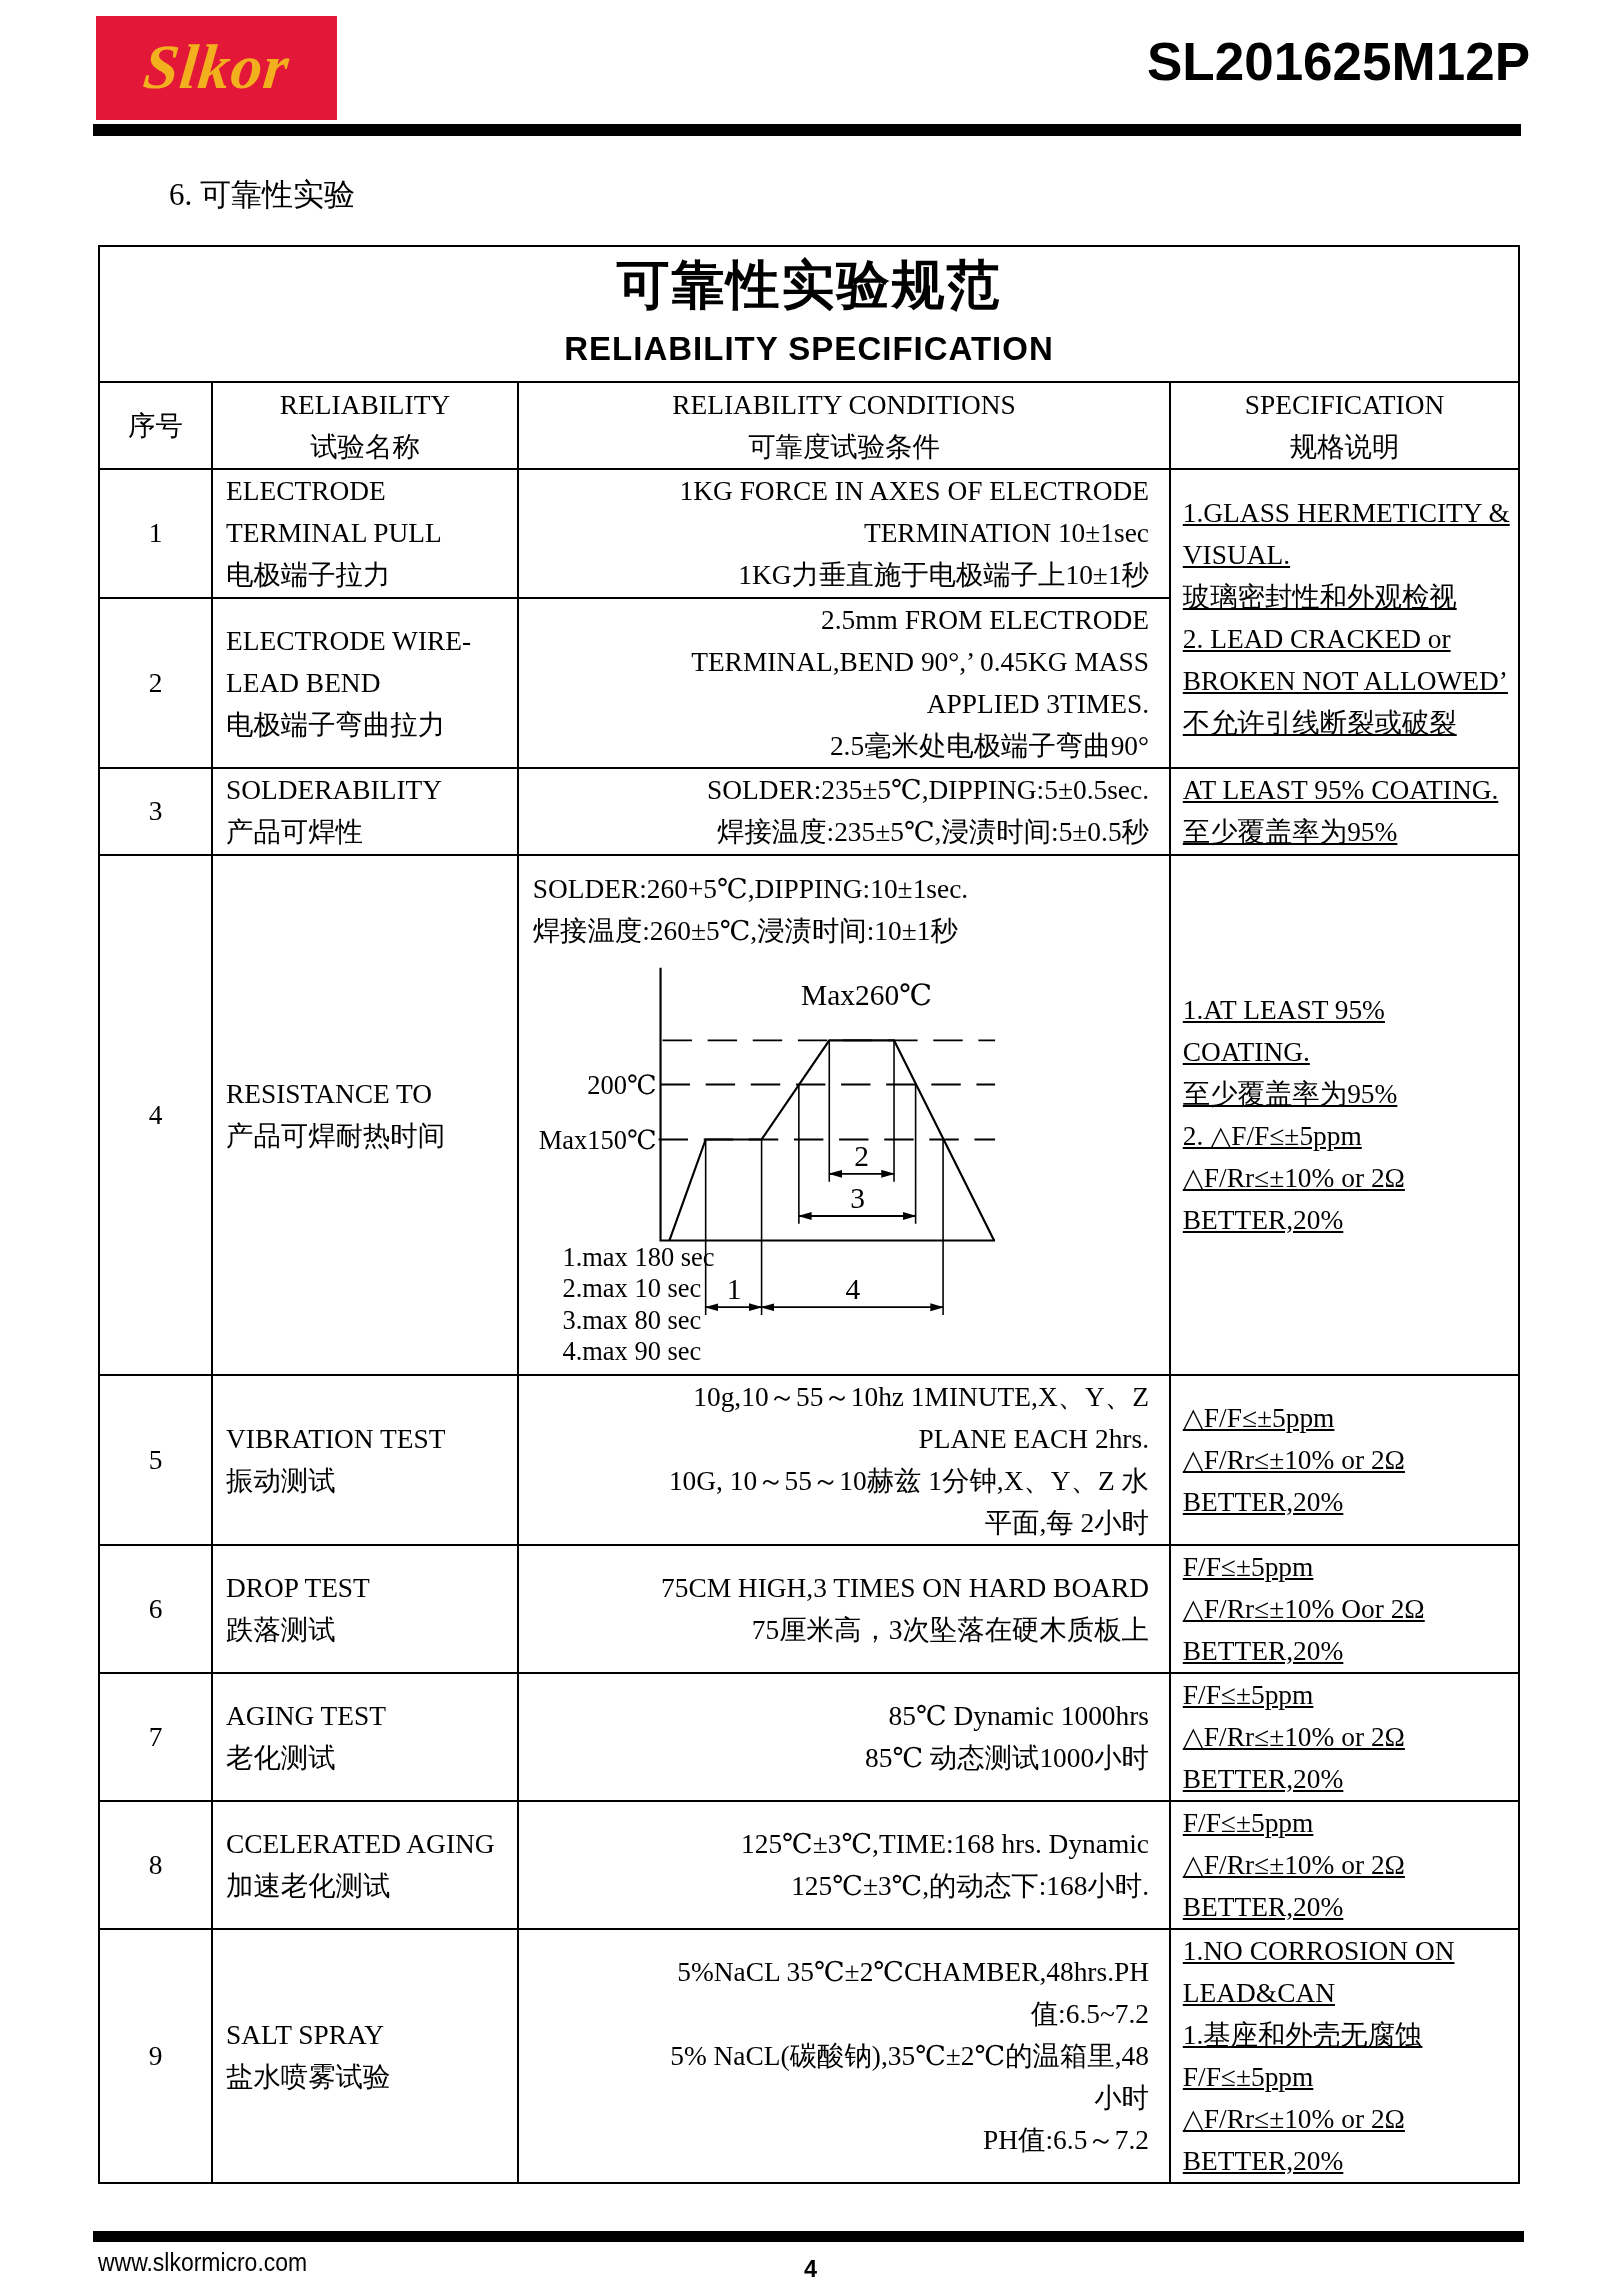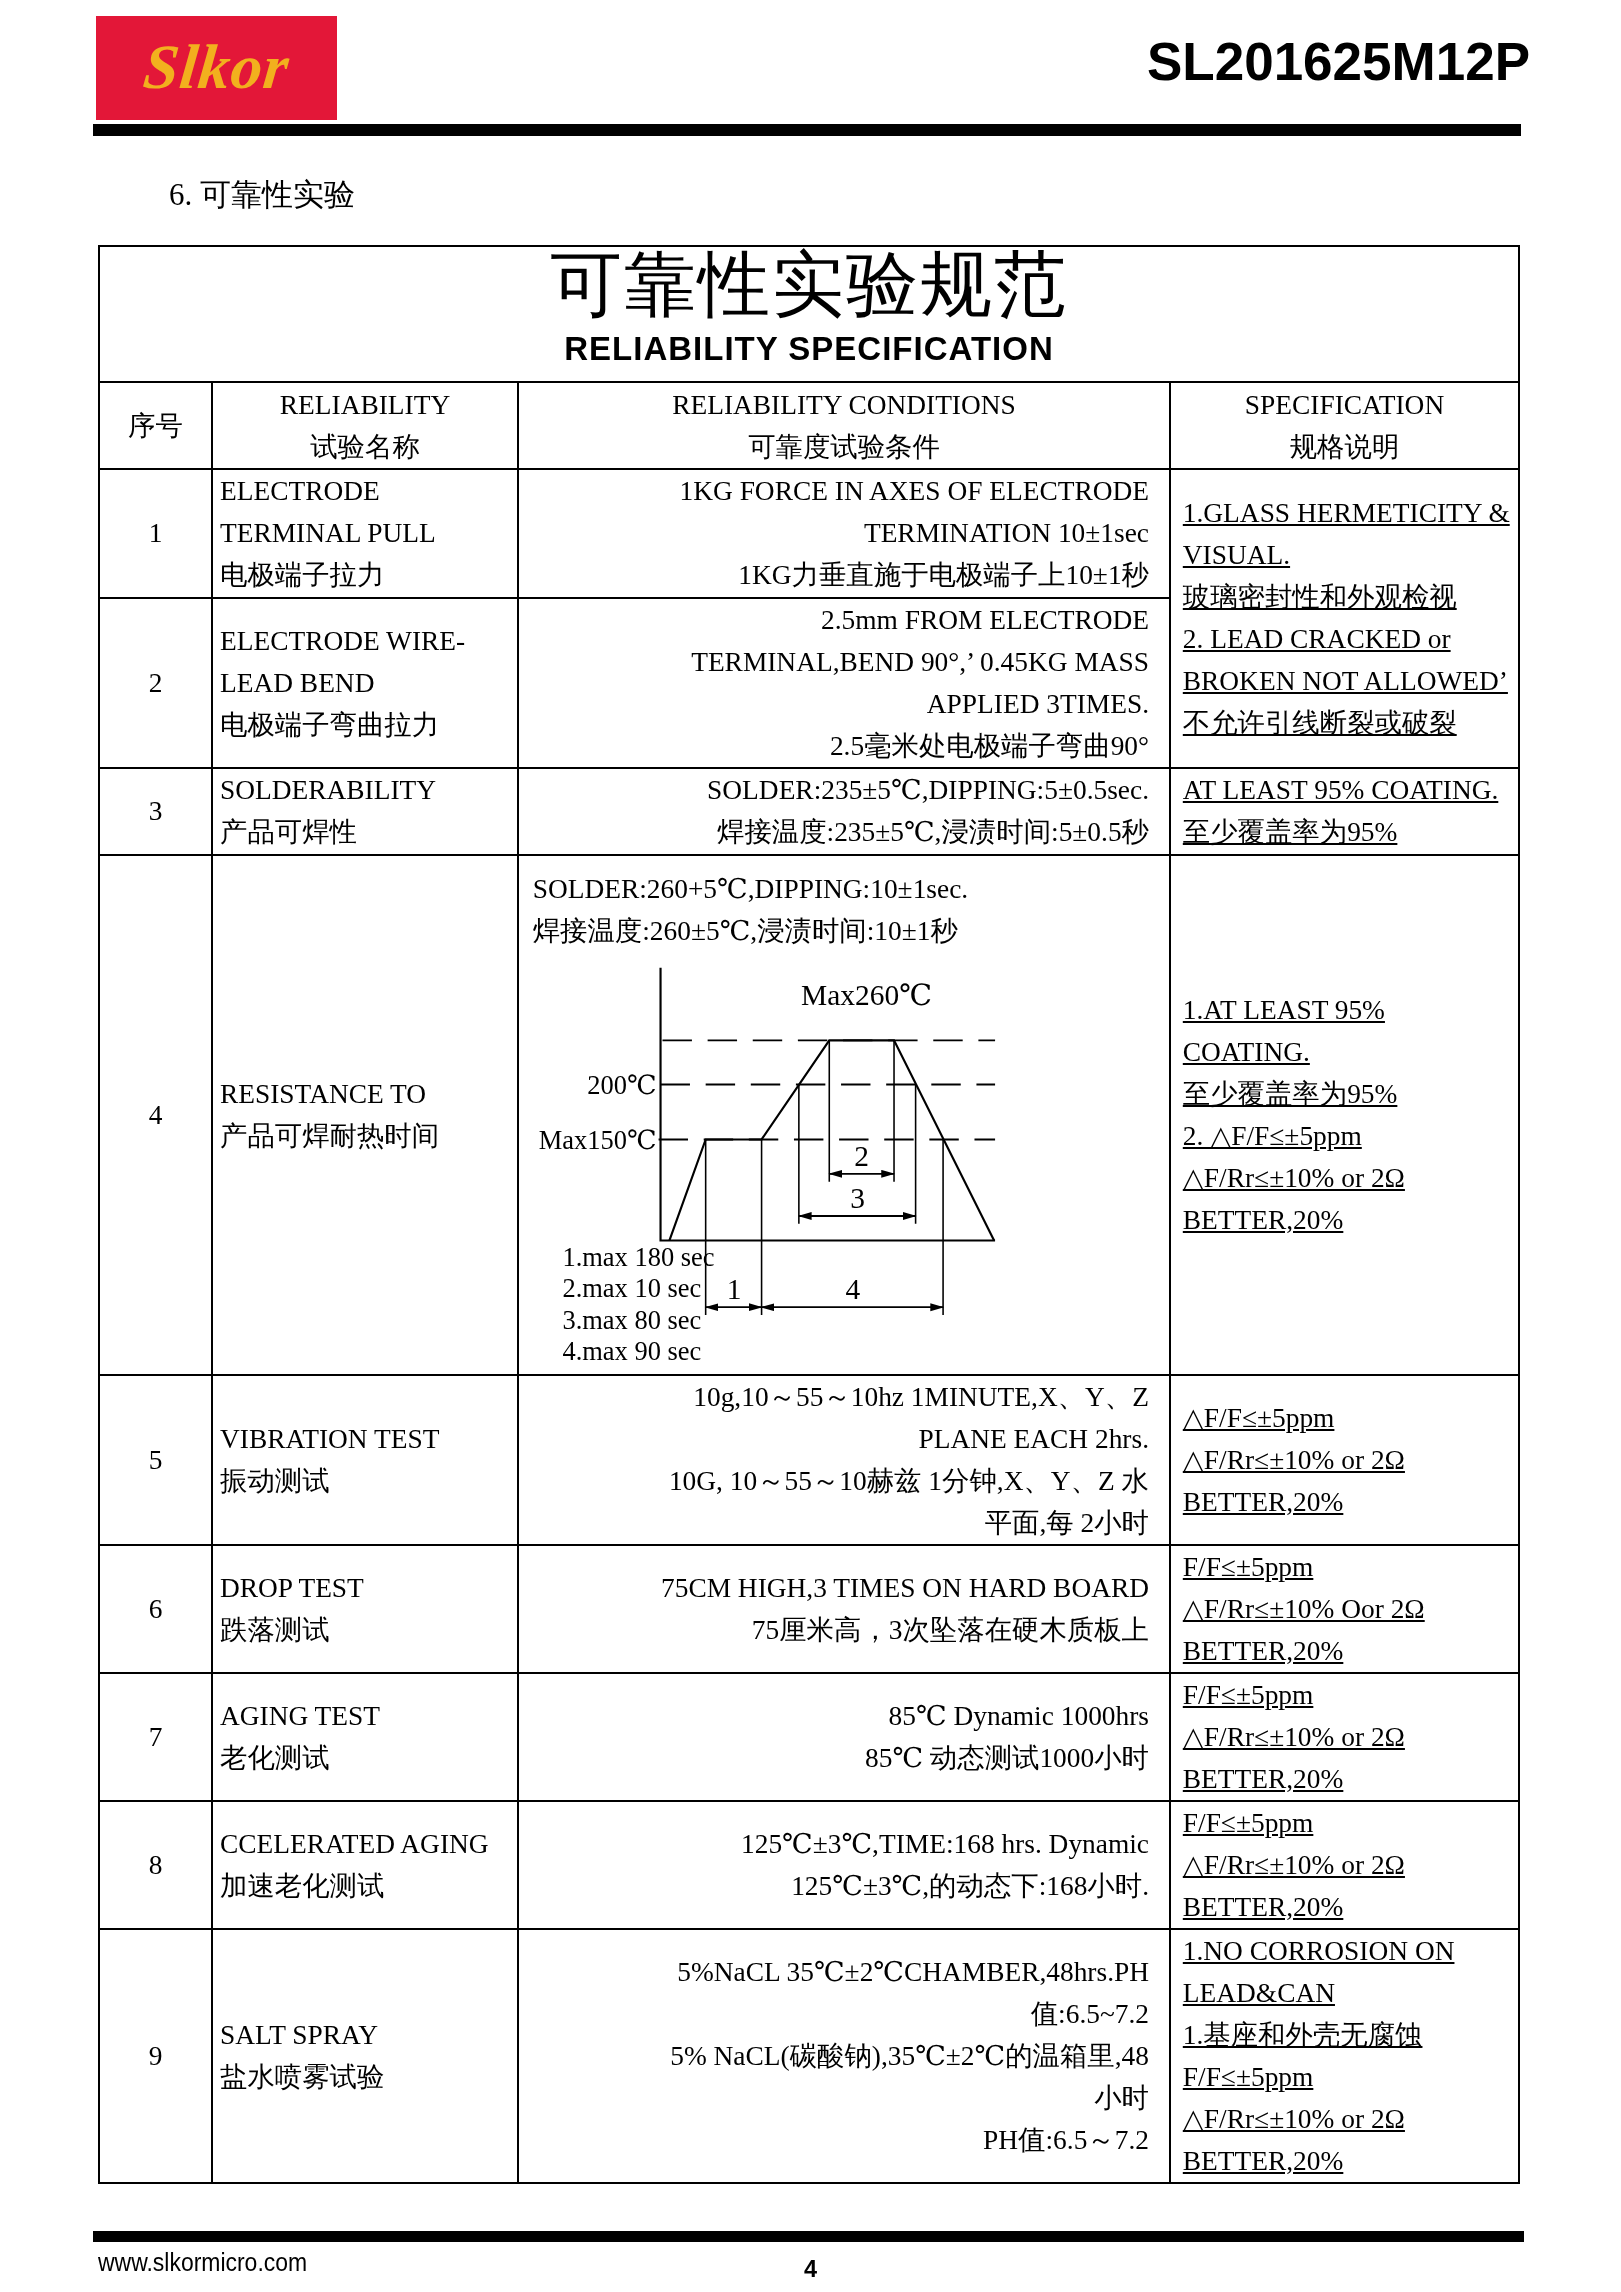--- a/index.html
+++ b/index.html
@@ -33,28 +33,28 @@
   
   table.spec {
     position:absolute; left:98px; top:245px; width:1419px;
     border-collapse:collapse; table-layout:fixed;
   }
   table.spec td {
     border:2.9px solid #000; vertical-align:middle;
     font-size:27.4px; line-height:42px; overflow:hidden;
   }
   td.title-cell { text-align:center; padding:5.9px 0 2px 0; }
-  .title-cn { font-size:72px; font-weight:normal; letter-spacing:2px; line-height:65px;text-align:center; }
+  .title-cn { font-size:53px; font-weight:bold; letter-spacing:2px; line-height:65px;text-align:center; }
   .title-en {
     font-family:Liberation Sans, sans-serif;
     font-size:33px; font-weight:bold; letter-spacing:1px; line-height:61px;
   }
   td.colhead { text-align:center; vertical-align:top; font-size:29px; line-height:45px; padding-top:1px; }
   td.no-cell   { text-align:center; font-size:29px; }
-  td.name-cell { padding-left:7px; padding-right:5.9px;margin-top:20px; }
+  td.name-cell { padding-left:13px; padding-right:5.9px;margin-top:20px; }
   td.cond-cell { padding-left:13.7px; padding-right:20px;text-align:right; }
   td.spec-cell { padding-left:11.8px; padding-right:3.9px; font-size:25.5px; line-height:39px;text-decoration:underline; }
   td.diagram-cell { vertical-align:top; padding:11.8px 0 0 13.7px; }
 
   
   svg.profile { display:block; margin-top:2px; }
   svg.profile .solid  { fill:none; stroke:#000; stroke-width:2.2; }
   svg.profile .dashed { fill:none; stroke:#000; stroke-width:2;   stroke-dasharray:30 16; }
   svg.profile .thin   { fill:none; stroke:#000; stroke-width:1.6; }
   svg.profile .dim    { fill:none; stroke:#000; stroke-width:1.8; }

